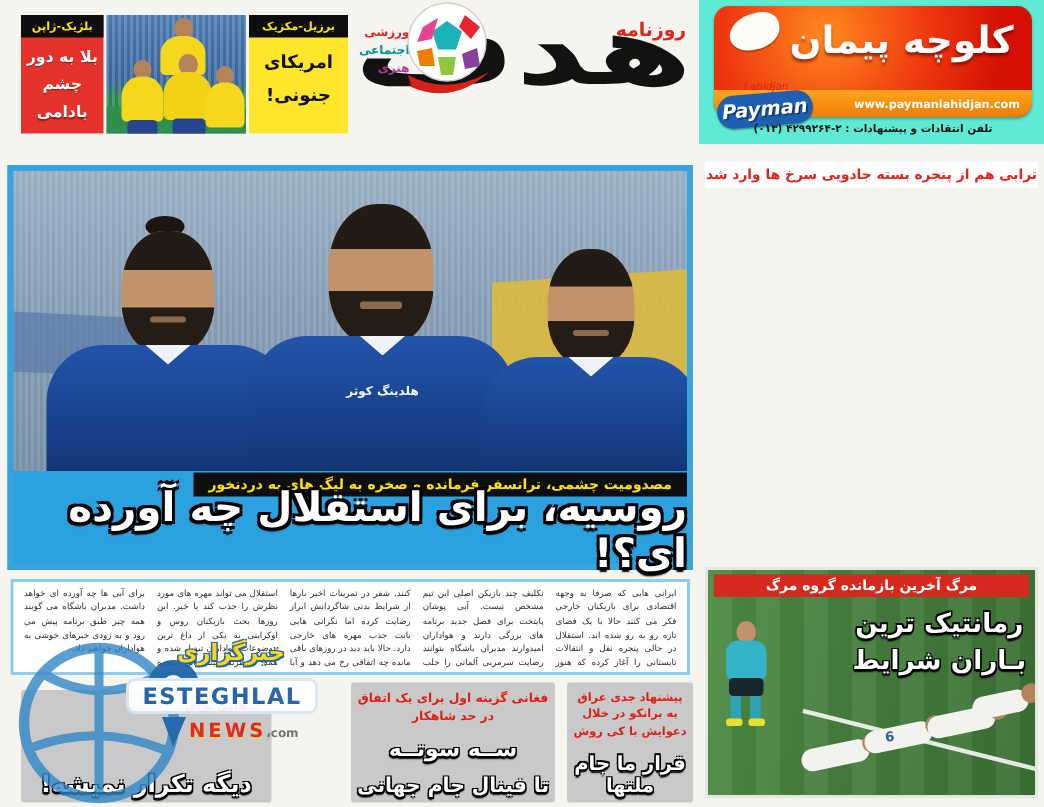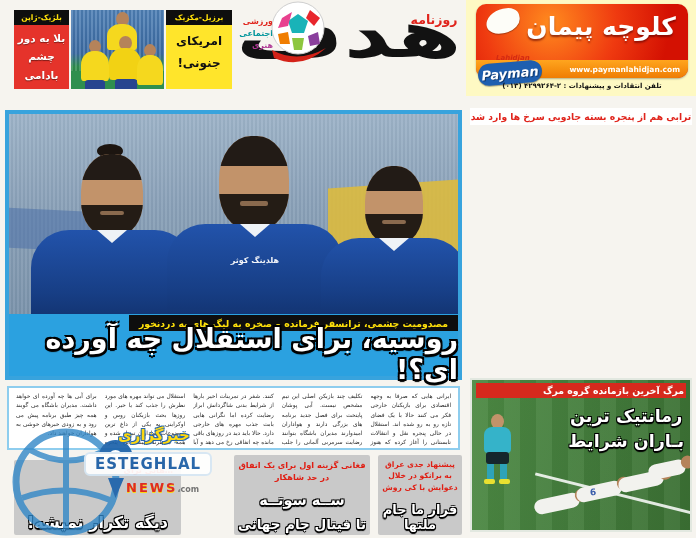--- a/index.html
+++ b/index.html
@@ -32,36 +32,36 @@
   
   #mast-pre{left:404px;top:12px;width:60px;color:#e0241c;font-size:12.5px;font-weight:bold;text-align:center;}
   #mast-title{right:234px;top:2px;font-size:64px;font-weight:bold;color:#121212;line-height:1.05;
               transform:scaleX(1.45);transform-origin:100% 50%;}
   .tagword{font-size:8px;font-weight:bold;display:block;line-height:1.5;text-align:right;}
   #mast-tags{left:243px;top:16px;width:30px;}
   #dateline{left:140px;top:91px;width:330px;text-align:center;font-size:7.3px;font-weight:bold;color:#222;}
   
   #ball{left:268px;top:0px;}
   
-  #ad{left:466px;top:0px;width:230px;height:96px;background:#fef9c3;}
+  #ad{left:466px;top:0px;width:230px;height:96px;background:#5eead4;}
   #ad-box{position:absolute;left:10px;top:4px;width:212px;height:74px;border-radius:10px;
           background:radial-gradient(circle at 35% 25%,#ff8a1e 0%,#ef3a10 45%,#d41102 80%);
           box-shadow:0 1px 2px rgba(0,0,0,.3);overflow:hidden;}
   #ad-title{position:absolute;right:10px;top:8px;left:48px;text-align:center;color:#fff;font-weight:bold;
             font-size:25px;text-shadow:0 2px 2px rgba(90,0,0,.6);}
   #ad-stamp{position:absolute;left:10px;top:5px;width:34px;height:24px;background:#fdfdf8;border-radius:60% 40% 55% 45%;
             transform:rotate(-12deg);box-shadow:0 1px 1px rgba(0,0,0,.3);}
   #ad-orange{position:absolute;left:0;right:0;bottom:0;height:18px;
              background:linear-gradient(180deg,#ffa51e,#ef7d04);display:flex;align-items:center;}
   #ad-url{margin-left:auto;margin-right:8px;color:#fff;font-size:7.5px;font-weight:bold;}
   #payman-logo{position:absolute;left:12px;top:54px;width:66px;height:32px;}
   #payman-blob{position:absolute;left:0;top:8px;width:64px;height:22px;background:#1e5fb0;border-radius:11px;
                transform:rotate(-5deg);box-shadow:0 1px 1px rgba(0,0,0,.35);display:flex;align-items:center;justify-content:center;}
   #payman-blob span{color:#fff;font-weight:bold;font-style:italic;font-size:13px;text-shadow:1px 1px 0 #123a6e;}
-  #payman-sub{position:absolute;left:18px;top:0;color:#d42a12;font-size:7px;font-weight:bold;font-style:italic;text-align:center;}
+  #payman-sub{position:absolute;left:18px;top:0;color:#d42a12;font-size:7px;font-weight:normal;font-style:italic;text-align:center;}
   #ad-phone{position:absolute;left:10px;top:82px;width:212px;text-align:center;font-size:7px;font-weight:bold;color:#111;}
   
   #main-frame{left:5px;top:110px;width:457px;height:270px;border:4px solid #38a3dd;background:#2ba1e0;}
   #main-photo{position:relative;width:449px;height:200px;overflow:hidden;
      background:linear-gradient(180deg,#9db3c8 0%,#8aa1b8 45%,#7b93ab 100%);}
   #adboard-yellow{position:absolute;right:0px;top:70px;width:130px;height:130px;background:#dcba3e;
                   transform:skewY(-4deg);opacity:.9;}
   #adboard-blue{position:absolute;left:0px;top:96px;width:90px;height:40px;background:#4a6fa8;opacity:.55;transform:skewY(3deg);}
   .player .head{position:absolute;background:#c2936a;border-radius:46% 46% 42% 42%;overflow:hidden;}
   .player .hair{position:absolute;left:0;right:0;top:0;height:32%;background:#221b16;border-radius:46% 46% 0 0;}
@@ -119,21 +119,21 @@
   #umbrella{position:absolute;right:-14px;top:-10px;width:96px;height:48px;background:#d62b1f;border-radius:0 0 90px 90px;}
   .suit{position:absolute;border-radius:40% 40% 6px 6px;}
   .shirtv{position:absolute;left:50%;top:0;transform:translateX(-50%);width:16px;height:18px;background:#f6f6f2;
           clip-path:polygon(0 0,100% 0,50% 100%);}
   #handshake{position:absolute;left:88px;top:104px;width:30px;height:14px;background:#c2936a;border-radius:7px;}
   
   #rc2{left:470px;top:378px;width:222px;height:154px;border:2px solid #e2e8e0;overflow:hidden;
        background:linear-gradient(100deg,#4d8a44 0%,#447d3c 50%,#3a6f33 100%);}
   #rc2 .stripes{position:absolute;inset:0;background:repeating-linear-gradient(90deg,rgba(255,255,255,.05) 0 16px,rgba(0,0,0,.04) 16px 32px);}
   #rc2-kicker{position:absolute;left:4px;right:4px;top:3px;background:#d6291d;color:#fff;font-size:9.3px;
-              font-weight:bold;padding:2px 2px;}
+              font-weight:bold;text-align:center;padding:2px 2px;}
   #rc2-hl{position:absolute;right:6px;top:24px;text-align:center;font-weight:bold;line-height:1.45;}
   #rc2-hl .l1{font-size:17.5px;}
   #rc2-hl .l2{font-size:17.5px;letter-spacing:1px;}
   #touchline{position:absolute;left:60px;bottom:28px;width:220px;height:3px;background:rgba(255,255,255,.85);transform:rotate(14deg);}
   .slider{position:absolute;width:46px;height:15px;background:#f2f2ee;border-radius:8px;transform:rotate(-12deg);}
   .slider .sh{position:absolute;right:-9px;top:-2px;width:13px;height:13px;background:#b5835a;border-radius:50%;}
   .slider .num{position:absolute;left:14px;top:2px;color:#3a5dab;font-size:9px;font-weight:bold;transform:rotate(6deg);}
   #gk-fig .head{position:absolute;left:7px;top:0;width:13px;height:15px;background:#c2936a;border-radius:50%;}
   #gk-fig .torso{position:absolute;left:0;top:13px;width:27px;height:26px;background:#35b3c9;border-radius:8px 8px 4px 4px;}
   #gk-fig .shorts{position:absolute;left:2px;top:38px;width:23px;height:12px;background:#15262c;border-radius:3px;}

